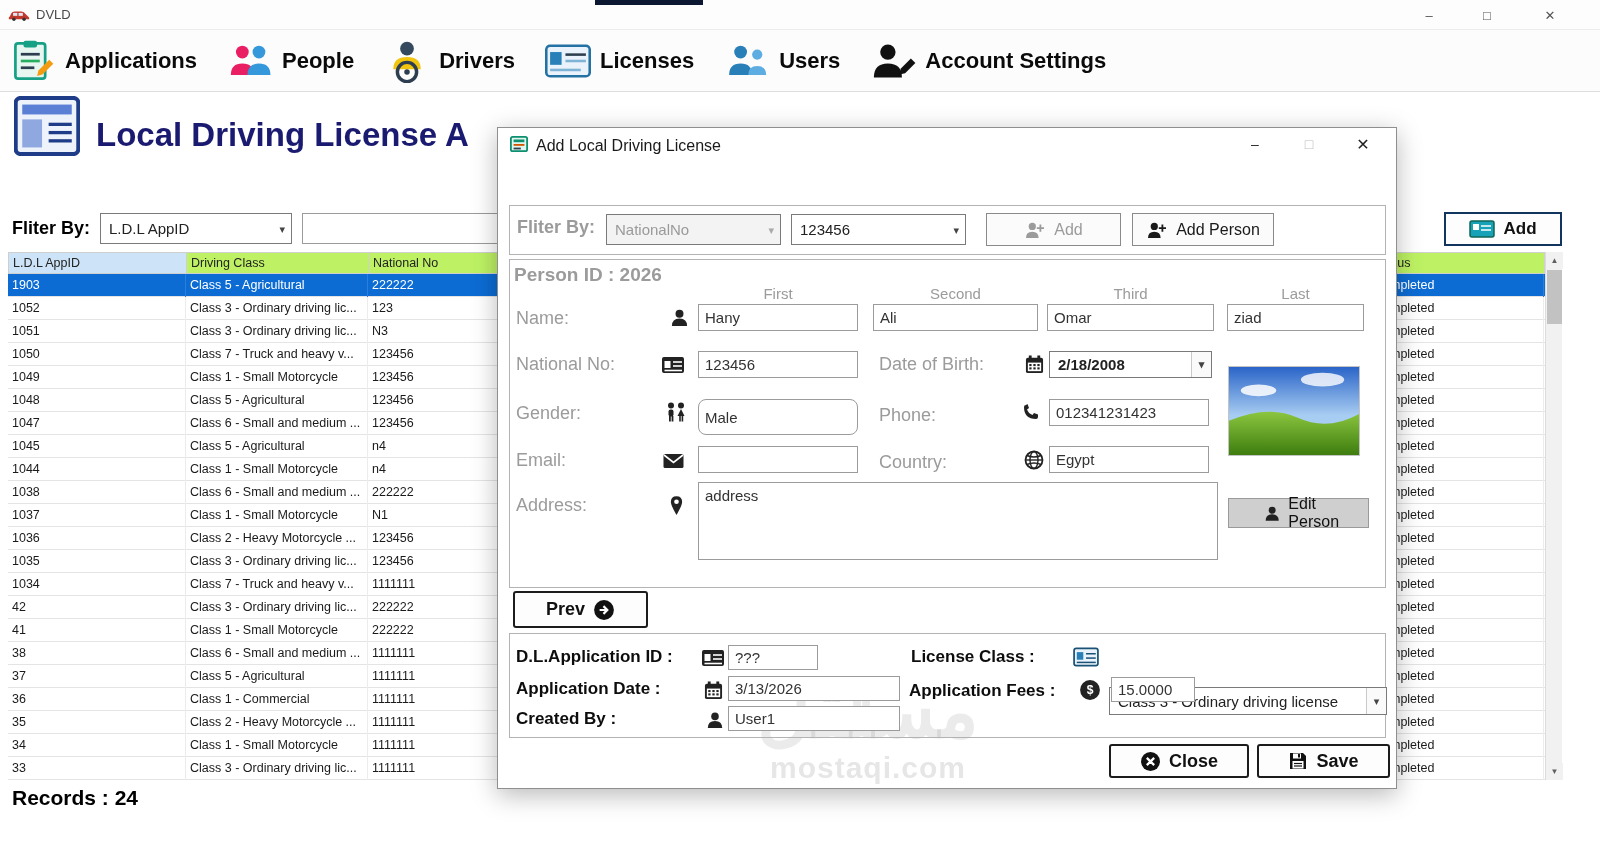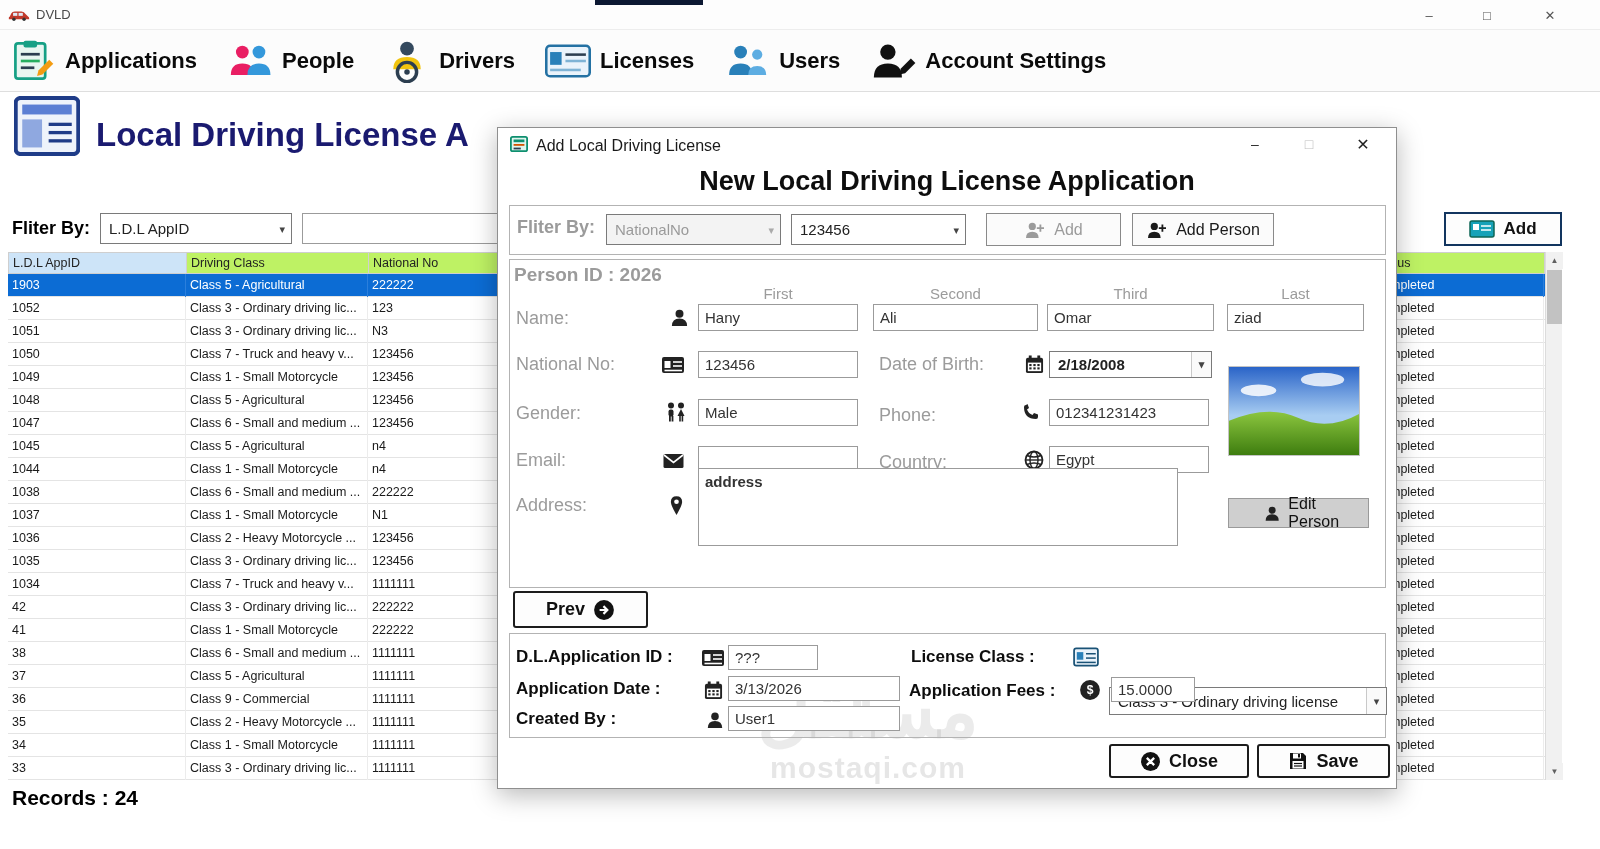--- a/index.html
+++ b/index.html
@@ -334,21 +334,21 @@
         <div class="gcell" style="left: 1362px; width: 174px;">Completed</div>
       </div>
       <div class="grow" style="top: 391px;">
         <div class="gcell" style="left: 0px; width: 178px;">37</div>
         <div class="gcell" style="left: 178px; width: 182px;">Class 5 - Agricultural</div>
         <div class="gcell" style="left: 360px; width: 190px;">1111111</div>
         <div class="gcell" style="left: 1362px; width: 174px;">Completed</div>
       </div>
       <div class="grow" style="top: 414px;">
         <div class="gcell" style="left: 0px; width: 178px;">36</div>
-        <div class="gcell" style="left: 178px; width: 182px;">Class 9 - Commercial</div>
+        <div class="gcell" style="left: 178px; width: 182px;">Class 1 - Commercial</div>
         <div class="gcell" style="left: 360px; width: 190px;">1111111</div>
         <div class="gcell" style="left: 1362px; width: 174px;">Completed</div>
       </div>
       <div class="grow" style="top: 437px;">
         <div class="gcell" style="left: 0px; width: 178px;">35</div>
         <div class="gcell" style="left: 178px; width: 182px;">Class 2 - Heavy Motorcycle ...</div>
         <div class="gcell" style="left: 360px; width: 190px;">1111111</div>
         <div class="gcell" style="left: 1362px; width: 174px;">Completed</div>
       </div>
       <div class="grow" style="top: 460px;">
@@ -388,21 +388,20 @@
             <line x1="4" y1="11" x2="16" y2="11" stroke="#d35400" stroke-width="2"></line>
             <line x1="4" y1="15" x2="12" y2="15" stroke="#2c3e50" stroke-width="2"></line>
           </svg>
         </span>
       <span id="dlg-title">Add Local Driving License</span>
       <div class="dlg-btn" style="right:114px;">–</div>
       <div class="dlg-btn" style="right:60px;color:#bdbdbd;">□</div>
       <div class="dlg-btn" style="right:6px;font-size:16px;color:#222;">✕</div>
     </div>
 
-    <div id="dlg-heading">New Local Driving License Application</div>
 
     <div class="groupbox" style="left:11px;top:77px;width:877px;height:50px;"></div>
     <div class="glabel bold" style="left:19px;top:89px;">Fliter By:</div>
     <div class="combo disabled" style="left:108px;top:86px;width:175px;height:31px;">
       <span>NationalNo</span>
       <span class="arr">▾</span>
     </div>
     <div class="combo" style="left:293px;top:86px;width:175px;height:31px;">
       <span>123456</span>
       <span class="arr">▾</span>
@@ -498,21 +497,21 @@
           <circle cx="7" cy="3.5" r="3" fill="#222"></circle>
           <rect x="4.5" y="7.5" width="5" height="7" rx="2" fill="#222"></rect>
           <rect x="5" y="14" width="1.8" height="5.5" fill="#222"></rect>
           <rect x="7.6" y="14" width="1.8" height="5.5" fill="#222"></rect>
           <circle cx="17" cy="3.5" r="3" fill="#222"></circle>
           <path d="M13.5 14 L17 7 L20.5 14z" fill="#222"></path>
           <rect x="15.2" y="14" width="1.6" height="5.5" fill="#222"></rect>
           <rect x="17.6" y="14" width="1.6" height="5.5" fill="#222"></rect>
         </svg>
       </span>
-    <div class="tbox" style="left:200px;top:271px;width:160px;height:27px;">
+    <div class="tbox" style="left:200px;top:271px;width:160px;height:36px;border-radius:8px;">
         <span>Male</span>
       </div>
 
     <div class="glabel" style="left:381px;top:277px;">Phone:</div>
     <span class="icn" style="left:524px;top:275px;width:20px;height:20px;">
         <svg viewBox="0 0 20 20" style="width: 100%; height: 100%; display: block;">
           <path d="M4 2 q-2 0 -2 2 q0 12 12 12 q2 0 2 -2 v-2.5 l-4 -1.5 -1.5 2 q-4 -1.5 -5.5 -5.5 l2 -1.5 -1.5 -4z" fill="#222"></path>
         </svg>
       </span>
     <div class="tbox" style="left:551px;top:271px;width:160px;height:27px;">
@@ -543,21 +542,21 @@
         <span>Egypt</span>
       </div>
 
     <div class="glabel" style="left:18px;top:367px;">Address:</div>
     <span class="icn" style="left:171px;top:367px;width:15px;height:21px;">
         <svg viewBox="0 0 16 22" style="width: 100%; height: 100%; display: block;">
           <path d="M8 1 q6 0 6 6 q0 4 -6 14 q-6 -10 -6 -14 q0 -6 6 -6z" fill="#222"></path>
           <circle cx="8" cy="7" r="2.5" fill="#fff"></circle>
         </svg>
       </span>
-    <div class="tbox" id="address-box" style="left:200px;top:340px;width:480px;height:78px;font-weight:bold;">
+    <div class="tbox" id="address-box" style="left:200px;top:354px;width:520px;height:78px;">
         <span>address</span>
       </div>
 
     <div id="photo">
         <svg viewBox="0 0 132 90" preserveAspectRatio="none" style="width: 100%; height: 100%; display: block;">
           <defs>
             <linearGradient id="sky" x1="0" y1="0" x2="0" y2="1">
               <stop offset="0" stop-color="#2a64c8"></stop>
               <stop offset="0.55" stop-color="#a8cdf2"></stop>
             </linearGradient>

